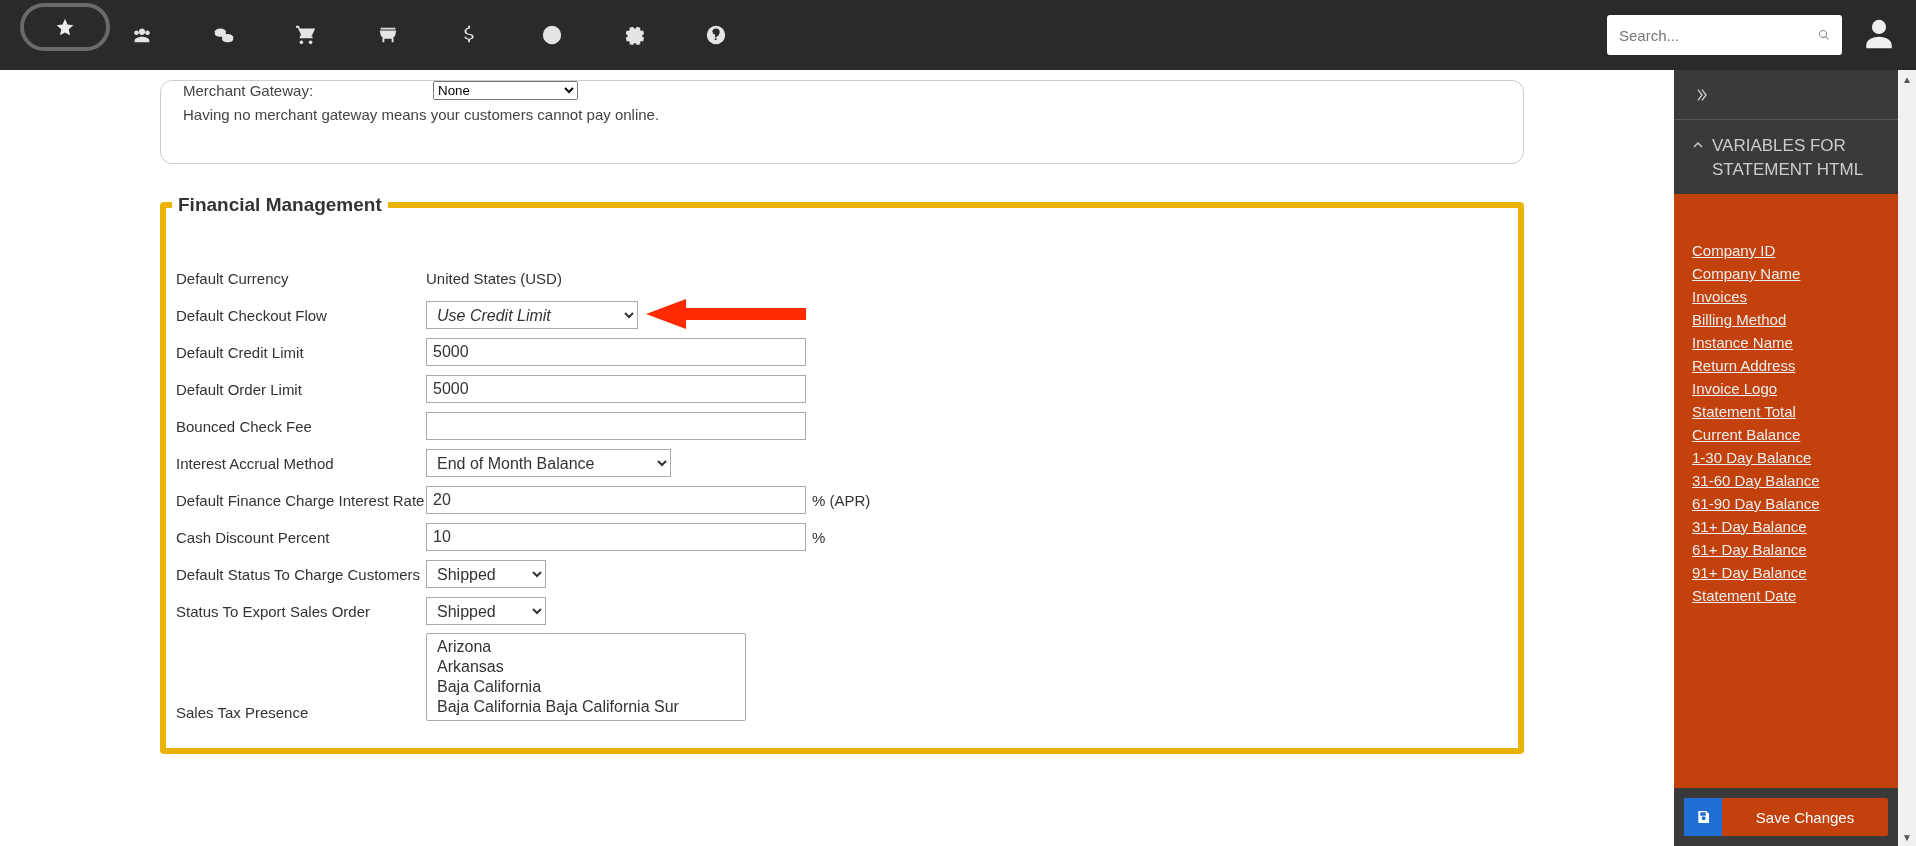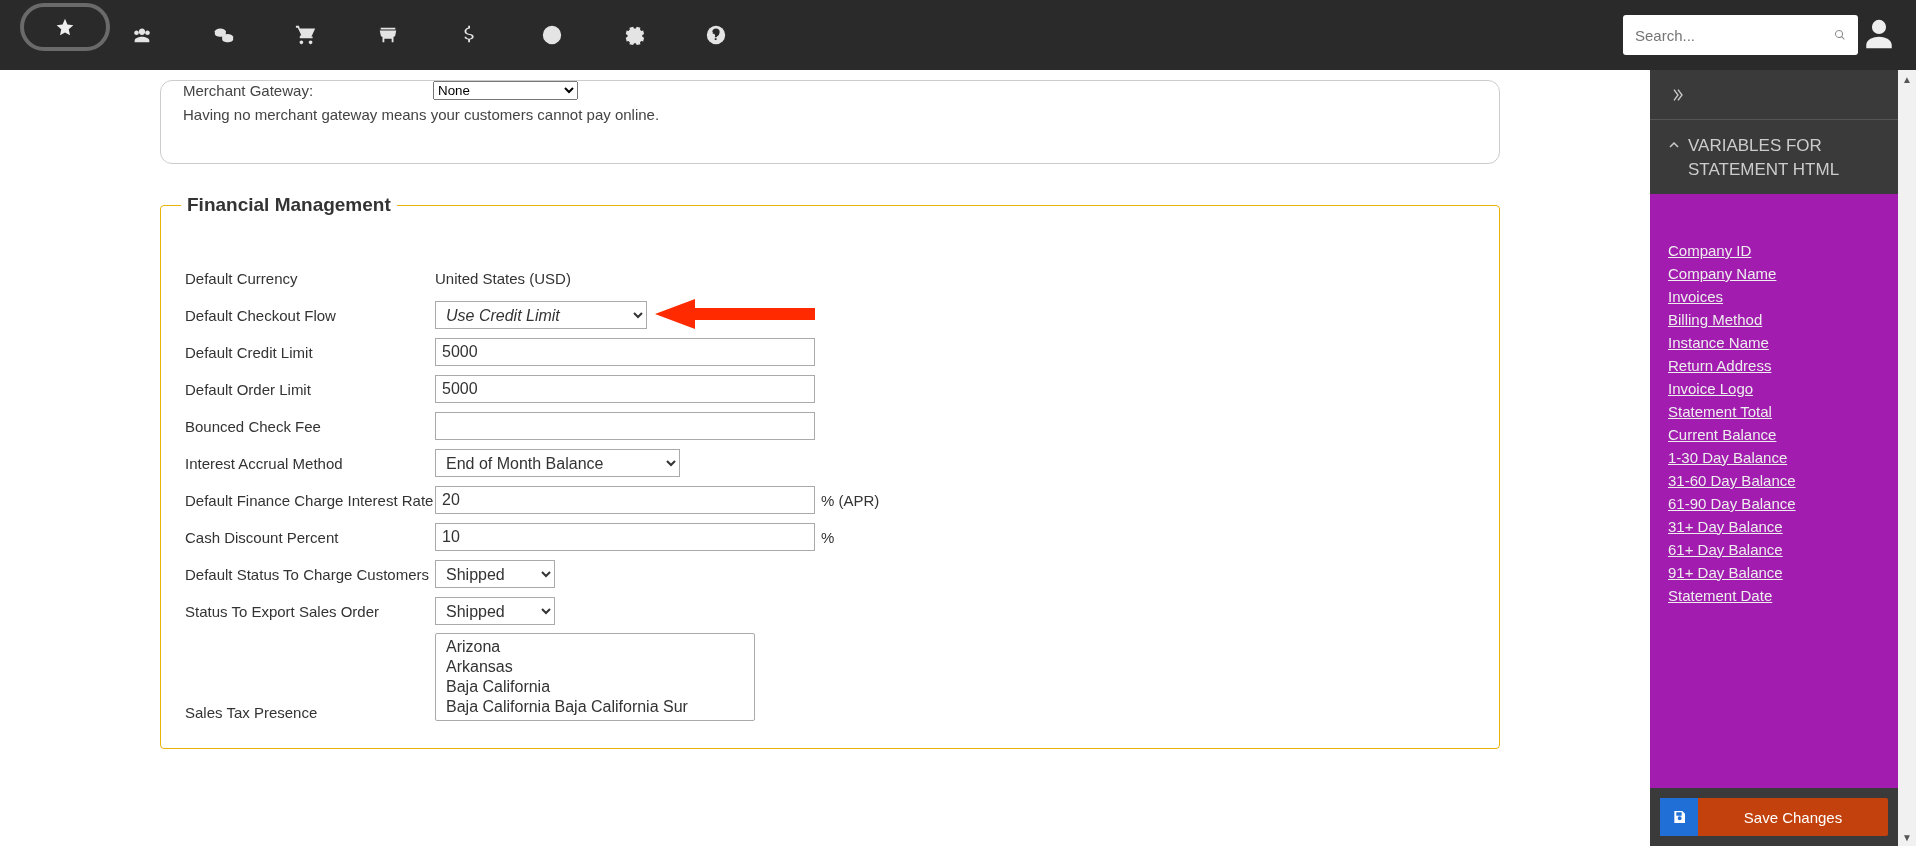--- a/index.html
+++ b/index.html
@@ -21,21 +21,21 @@
   width: 90px; height: 48px;
   border: 4px solid #6a6a6a;
   border-radius: 24px;
   display: flex; align-items: center; justify-content: center;
   margin-right: -10px;
   position: relative;
   top: -8px;
 }
 .star-badge svg { fill: #eee; width: 20px; height: 20px; }
 
-.topbar-right { margin-left: auto; display: flex; align-items: center; gap: 4px; }
+.topbar-right { margin-left: auto; display: flex; align-items: center; gap: 20px; }
 .search-box {
   background: #fff;
   border-radius: 3px;
   width: 235px;
   height: 40px;
   display: flex;
   align-items: center;
   padding: 0 12px;
 }
 .search-box input {
@@ -53,21 +53,21 @@
   position: relative;
   overflow-y: scroll;
   padding: 10px 150px 10px 160px;
   background: #fff;
 }
 .content-col::-webkit-scrollbar { width: 18px; }
 .content-col::-webkit-scrollbar-track { background: #f1f1f1; }
 .content-col::-webkit-scrollbar-thumb { background: #c1c1c1; }
 
 .side-panel {
-  width: 248px;
+  width: 224px;
   background: #3a3a3a;
   color: #ddd;
   display: flex;
   flex-direction: column;
   position: relative;
 }
 .outer-scroll {
   width: 18px;
   background: #f1f1f1;
   position: relative;
@@ -84,23 +84,23 @@
   border-radius: 12px;
   padding: 0 22px 40px 22px;
   margin-bottom: 30px;
 }
 .merchant-row { display: flex; align-items: center; margin-bottom: 6px; }
 .merchant-row .lbl { width: 250px; font-size: 15px; color: #444; }
 .merchant-note { font-size: 15px; color: #444; margin-top: 6px; }
 
 
 fieldset.section {
-  border: 1px solid #eab308;
+  border: 6px solid #eab308;
   border-radius: 4px;
-  padding: 20px 22px 20px 24px;
+  padding: 20px 22px 20px 10px;
 }
 fieldset.section legend {
   font-size: 19px;
   font-weight: bold;
   color: #333;
   padding: 0 6px;
   margin-left: -4px;
 }
 
 .form-row {
@@ -158,21 +158,21 @@
   padding: 14px 18px 12px 18px;
   font-size: 17px;
   color: #ccc;
   display: flex;
   align-items: flex-start;
   gap: 8px;
   line-height: 1.4;
 }
 .side-panel .sp-header svg { width: 12px; height: 12px; fill: #ccc; margin-top: 5px; flex-shrink: 0; }
 .side-panel .sp-body {
-  background: #a21caf;
+  background: #c2410c;
   flex: 1;
   padding: 46px 18px 18px 18px;
   overflow: auto;
 }
 .sp-body a {
   display: block;
   color: #eee;
   text-decoration: underline;
   font-size: 15px;
   margin-bottom: 2px;

